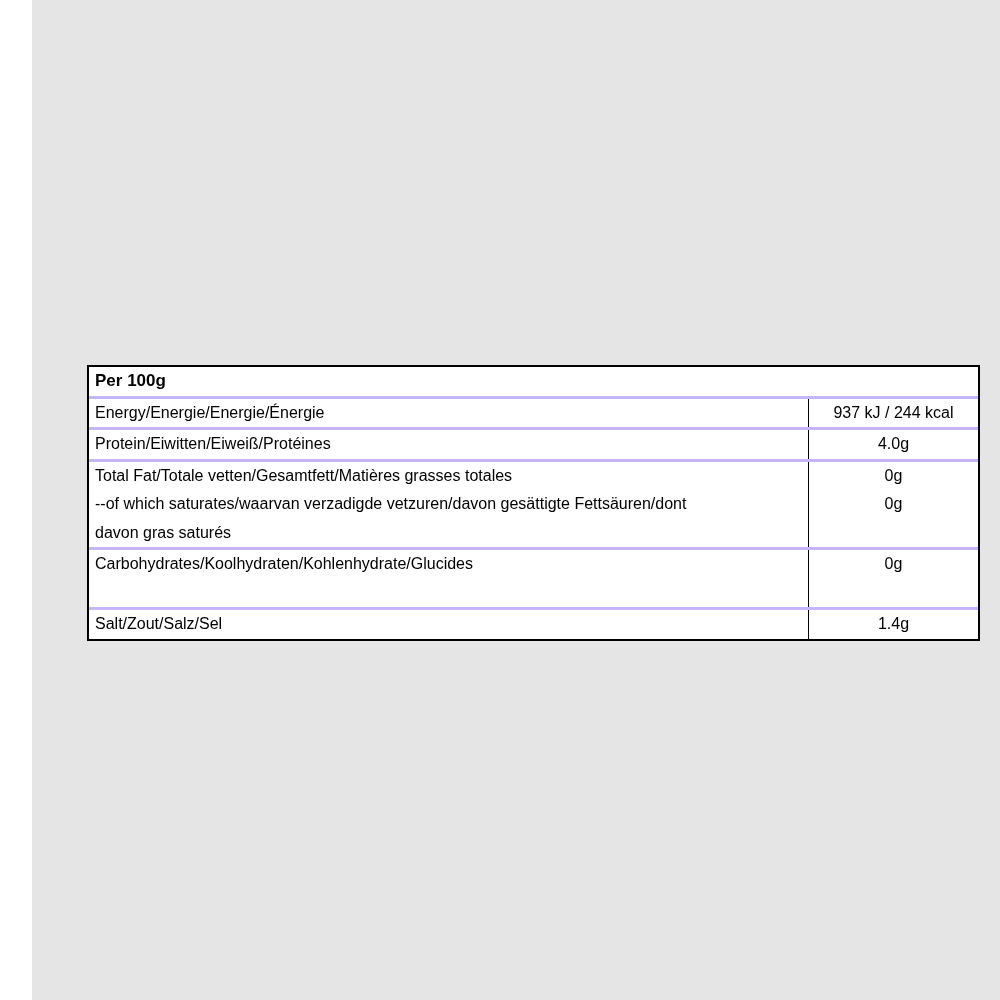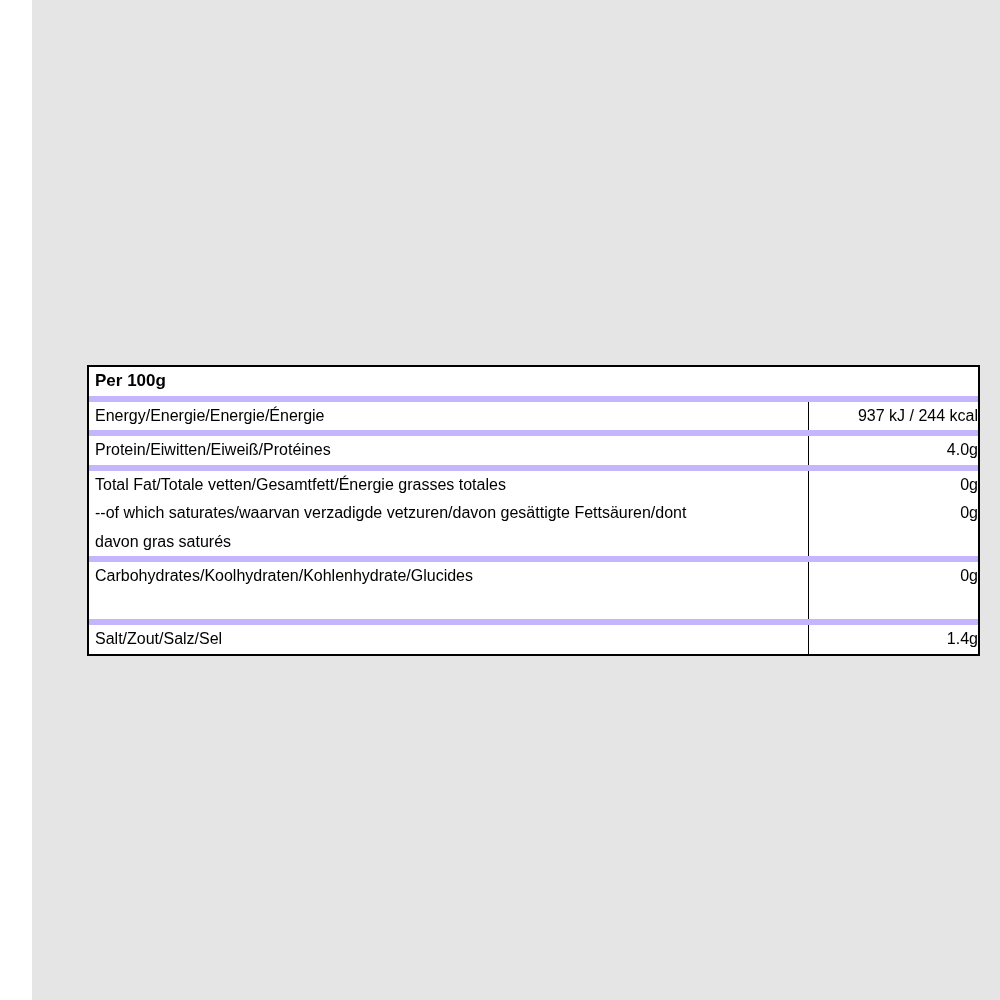--- a/index.html
+++ b/index.html
@@ -23,21 +23,21 @@
     position: absolute;
     left: 55px;
     top: 365px;
     width: 893px;
     box-sizing: border-box;
     border: 2px solid #000000;
     background: #ffffff;
   }
   .row {
     display: flex;
-    border-top: 6px solid #c4b5fd;
+    border-top: 3px solid #c4b5fd;
     align-items: stretch;
   }
   .row.header { border-top: none; }
   .label {
     flex: 1;
     min-width: 0;
     padding-left: 6px;
     padding-right: 8px;
     font-size: 16px;
     line-height: 28.5px;
@@ -45,21 +45,21 @@
   }
   .label .line {
     line-height: 28.5px;
     white-space: nowrap;
   }
   .value {
     width: 170px;
     flex: 0 0 170px;
     box-sizing: border-box;
     border-left: 1px solid #000000;
-    text-align: right;
+    text-align: center;
     font-size: 16px;
     line-height: 28.5px;
   }
   .value .vline { line-height: 28.5px; }
   .h1 { height: 28.5px; }
   .h2 { height: 57px; gap: 9px; }
   .h3 { height: 85.5px; }
   .row.header .label {
     font-weight: bold;
     font-size: 17px;
@@ -81,21 +81,21 @@
       <div class="value">937 kJ / 244 kcal</div>
     </div>
 
     <div class="row h1">
       <div class="label">Protein/Eiwitten/Eiweiß/Protéines</div>
       <div class="value">4.0g</div>
     </div>
 
     <div class="row h3">
       <div class="label">
-        <div class="line">Total Fat/Totale vetten/Gesamtfett/Énergie grasses totales</div>
+        <div class="line">Total Fat/Totale vetten/Gesamtfett/Matières grasses totales</div>
         <div class="line">--of which saturates/waarvan verzadigde vetzuren/davon gesättigte Fettsäuren/dont</div>
         <div class="line">davon gras saturés</div>
       </div>
       <div class="value">
         <div class="vline">0g</div>
         <div class="vline">0g</div>
       </div>
     </div>
 
     <div class="row h2">

